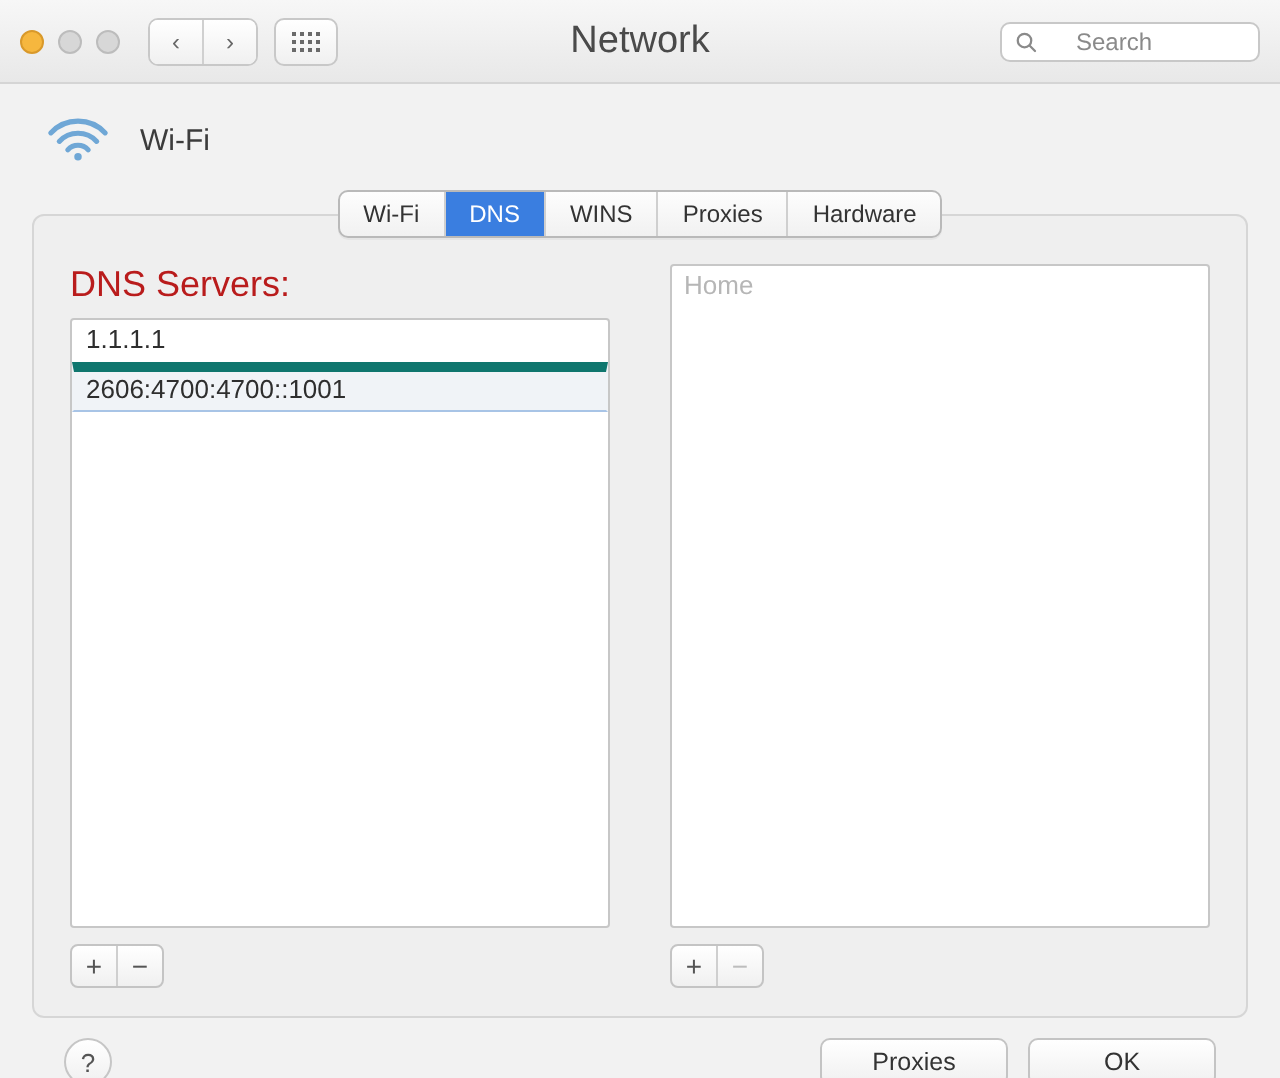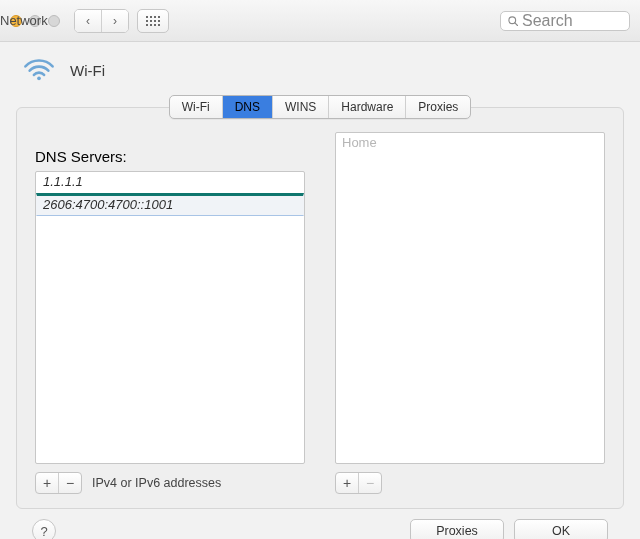--- a/index.html
+++ b/index.html
@@ -67,39 +67,39 @@
   .grid-dots {
     display: grid;
     grid-template-columns: repeat(4, 2px);
     grid-template-rows: repeat(3, 2px);
     gap: 2px;
   }
   .grid-dots span { width: 2px; height: 2px; background: #6a6a6a; }
   .titlebar-title {
     position: absolute;
     left: 0; right: 0;
-    text-align: left;
-    font-size: 13px;
+    text-align: center;
+    font-size: 19px;
     color: #4a4a4a;
     pointer-events: none;
   }
   .searchbox {
     margin-left: auto;
     width: 130px;
     height: 20px;
     border: 1px solid #c8c8c8;
     border-radius: 5px;
     background: #fff;
     display: flex;
     align-items: center;
     padding: 0 6px;
-    gap: 3px;
+    gap: 19px;
     box-sizing: border-box;
     color: #8a8a8a;
-    font-size: 16px;
+    font-size: 12px;
   }
   .search-icon svg { width: 12px; height: 12px; display:block; }
 
   
   .body {
     padding: 14px 16px 10px 16px;
     box-sizing: border-box;
   }
   .conn-header {
     display: flex;
@@ -132,21 +132,21 @@
     font-size: 12px;
     color: #333;
     border-left: 1px solid #cfcfcf;
     display: flex;
     align-items: center;
     white-space: nowrap;
   }
   .tab:first-child { border-left: none; }
   .tab.active {
     background: #3a7ee0;
-    color: #000000;
+    color: #ffffff;
     text-align: right;
   }
 
   
   .panel {
     margin-top: -12px;
     border: 1px solid #d6d6d6;
     border-radius: 6px;
     background: #efefef;
     padding: 24px 18px 14px 18px;
@@ -159,43 +159,41 @@
     display: flex;
     gap: 30px;
     flex: 1;
   }
   .col {
     flex: 1;
     display: flex;
     flex-direction: column;
   }
   .col-label {
-    font-size: 15px;
-    color: #000000;
+    font-size: 18px;
+    color: #b91c1c;
     margin-bottom: 6px;
-    margin-top: 16px;
   }
   .listbox {
     flex: 1;
     background: #fff;
     border: 1px solid #c7c7c7;
     border-radius: 2px;
     overflow: hidden;
     font-size: 13px;
   }
   .list-row {
     padding: 1px 6px 2px 6px;
     line-height: 16px;
     border: 1px solid transparent;
     box-sizing: border-box;
-    font-style: italic;
   }
   .list-row.selected {
     background: #f0f3f7;
-    border-top: 3px solid #0f766e;
+    border-top: 5px solid #0f766e;
     border-bottom: 1px solid #a8c4e6;
   }
   .list-placeholder {
     padding: 2px 6px;
     color: #b6b6b6;
   }
   .col-footer {
     display: flex;
     align-items: center;
     gap: 10px;
@@ -312,40 +310,39 @@
         </svg>
       </span>
       <span class="conn-name">Wi-Fi</span>
     </div>
 
     <div class="tabs-wrap">
       <div class="tabs" id="tabs-container">
           <div class="tab">Wi-Fi</div>
           <div class="tab active">DNS</div>
           <div class="tab">WINS</div>
+          <div class="tab">Proxies</div>
           <div class="tab">Hardware</div>
-          <div class="tab">Proxies</div>
         </div>
     </div>
 
     <div class="panel">
       <div class="columns">
 
         <div class="col">
           <div class="col-label">DNS Servers:</div>
           <div class="listbox" id="dns-list">
               <div class="list-row">1.1.1.1</div>
               <div class="list-row selected">2606:4700:4700::1001</div>
             </div>
           <div class="col-footer">
             <div class="pm-btns">
               <div class="pm-btn">+</div>
               <div class="pm-btn">−</div>
             </div>
-            <span>IPv4 or IPv6 addresses</span>
           </div>
         </div>
 
         <div class="col">
           <div class="listbox">
             <div class="list-placeholder">Home</div>
           </div>
           <div class="col-footer">
             <div class="pm-btns">
               <div class="pm-btn">+</div>

